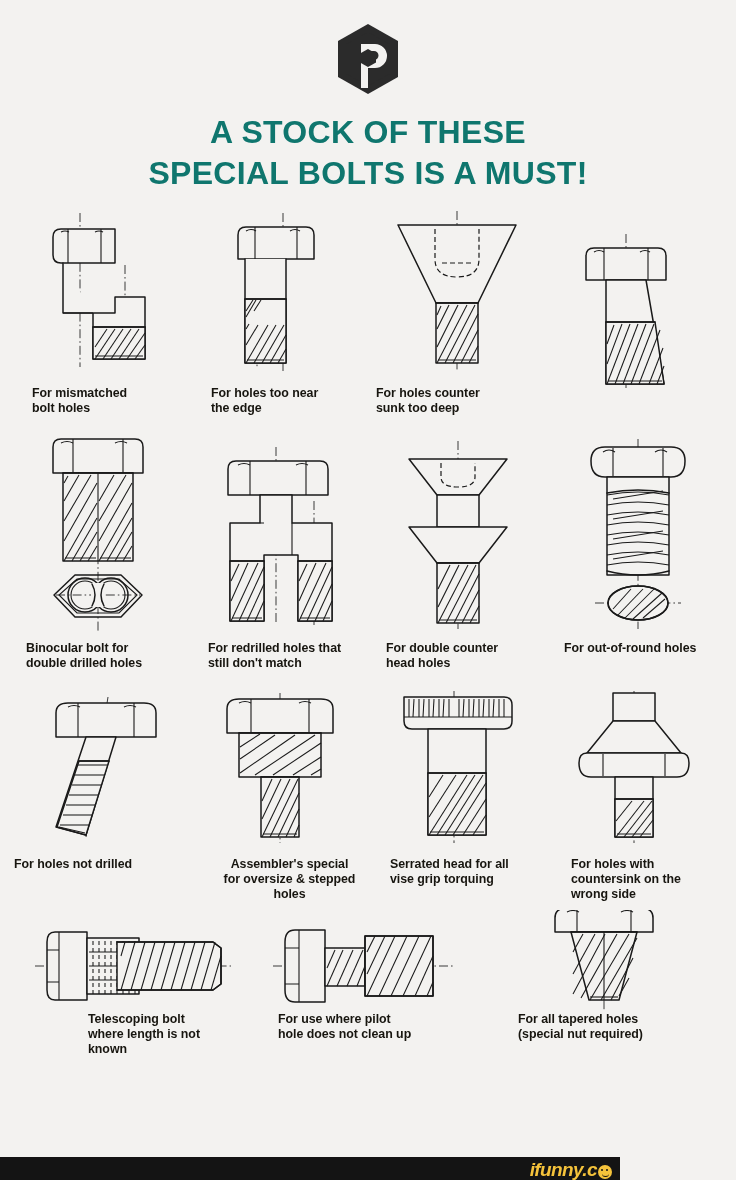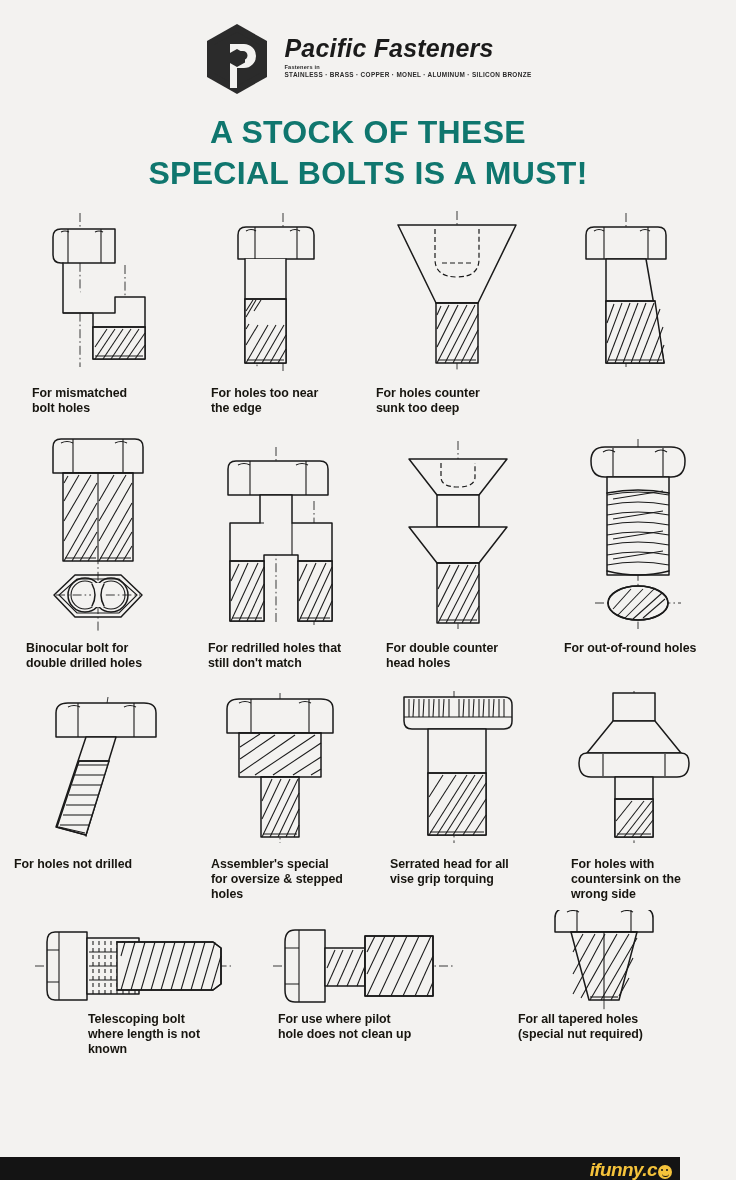--- a/index.html
+++ b/index.html
@@ -40,54 +40,54 @@
 
   
   .row { display:flex; width:708px; margin:0 auto; }
   .cell { position:relative; }
   .art { position:relative; display:flex; align-items:flex-end; justify-content:center; }
   .cap {
     font-size:12.4px; font-weight:bold; line-height:1.22;
     color:#17150f; letter-spacing:-0.05px;
   }
 
-  .row1 { margin-top:14px; }
+  .row1 { margin-top:14px;align-items:center; }
   .row1 .cell { width:177px; }
   .row1 .art { height:168px; }
   .row1 .cap { margin-top:11px; padding-left:18px; }
   .row1 .cell:nth-child(2) .cap { padding-left:20px; }
   .row1 .cell:nth-child(3) .cap { padding-left:8px; }
   .row1 .cell:nth-child(4) .cap { padding-left:14px; }
 
   .row2 { margin-top:16px;gap:12px; }
   .row2 .cell { width:177px; }
   .row2 .art { height:200px; }
   .row2 .cap { margin-top:8px; padding-left:12px; }
   .row2 .cell:nth-child(2) .cap { padding-left:14px; }
   .row2 .cell:nth-child(3) .cap { padding-left:12px; }
   .row2 .cell:nth-child(4) .cap { padding-left:10px; }
 
   .row3 { margin-top:16px; }
   .row3 .cell { width:177px; }
   .row3 .art { height:160px; }
   .row3 .cap { margin-top:10px; padding-left:0px; }
-  .row3 .cell:nth-child(2) .cap { padding-left:20px; }
+  .row3 .cell:nth-child(2) .cap { padding-left:20px;text-align:center; }
   .row3 .cell:nth-child(3) .cap { padding-left:22px; }
   .row3 .cell:nth-child(4) .cap { padding-left:26px; }
 
   .row4 { margin-top:8px; }
   .row4 .cell { width:236px; }
   .row4 .art { height:100px; }
   .row4 .cap { margin-top:2px; padding-left:74px; }
   .row4 .cell:nth-child(2) .cap { padding-left:28px; }
   .row4 .cell:nth-child(3) .cap { padding-left:32px; }
 
   
   .footer-bar {
-    position:absolute; left:0; bottom:0; width:680px; height:23px;
+    position:absolute; left:0; bottom:0; width:620px; height:23px;
     background:#141414;
   }
   .wm {
     position:absolute; right:8px; bottom:-1px;
     font-size:19px; font-weight:bold; font-style:italic;
     color:#f5c33b; letter-spacing:-0.6px;
     display:flex; align-items:center; gap:1px;
   }
   .wm-smiley {
     display:inline-block; width:14px; height:14px; border-radius:50%;
@@ -117,25 +117,20 @@
 <div class="page">
 
   <div class="header">
     <div class="logo-wrap">
       <svg width="66" height="74" viewBox="0 0 66 74">
         <path d="M33 2 L63 19 L63 55 L33 72 L3 55 L3 19 Z" fill="#2b2b2b"></path>
         <path d="M33 10 L56 23 L56 51 L33 64 L10 51 L10 23 Z" fill="#2b2b2b"></path>
         <path d="M26 66 L26 22 L40 22 A12 12 0 0 1 40 46 L33 46 L33 38 L39 38 A4.5 4.5 0 0 0 39 29 L33 29 L33 66 Z" fill="#f3f2f0"></path>
         <path d="M33 27 L41 31.5 L41 40.5 L33 45 L25 40.5 L25 31.5 Z" fill="#2b2b2b"></path>
       </svg>
-    </div>
-    <div class="brand-block">
-      <div class="brand-name">Pacific Fasteners</div>
-      <div class="brand-sub-lead">Fasteners in</div>
-      <div class="brand-sub-list">STAINLESS · BRASS · COPPER · MONEL · ALUMINUM · SILICON BRONZE</div>
     </div>
   </div>
 
   <div class="title-block">
     <div class="title-line">A STOCK OF THESE</div>
     <div class="title-line">SPECIAL BOLTS IS A MUST!</div>
   </div>
 
   <div class="row row1">
 

